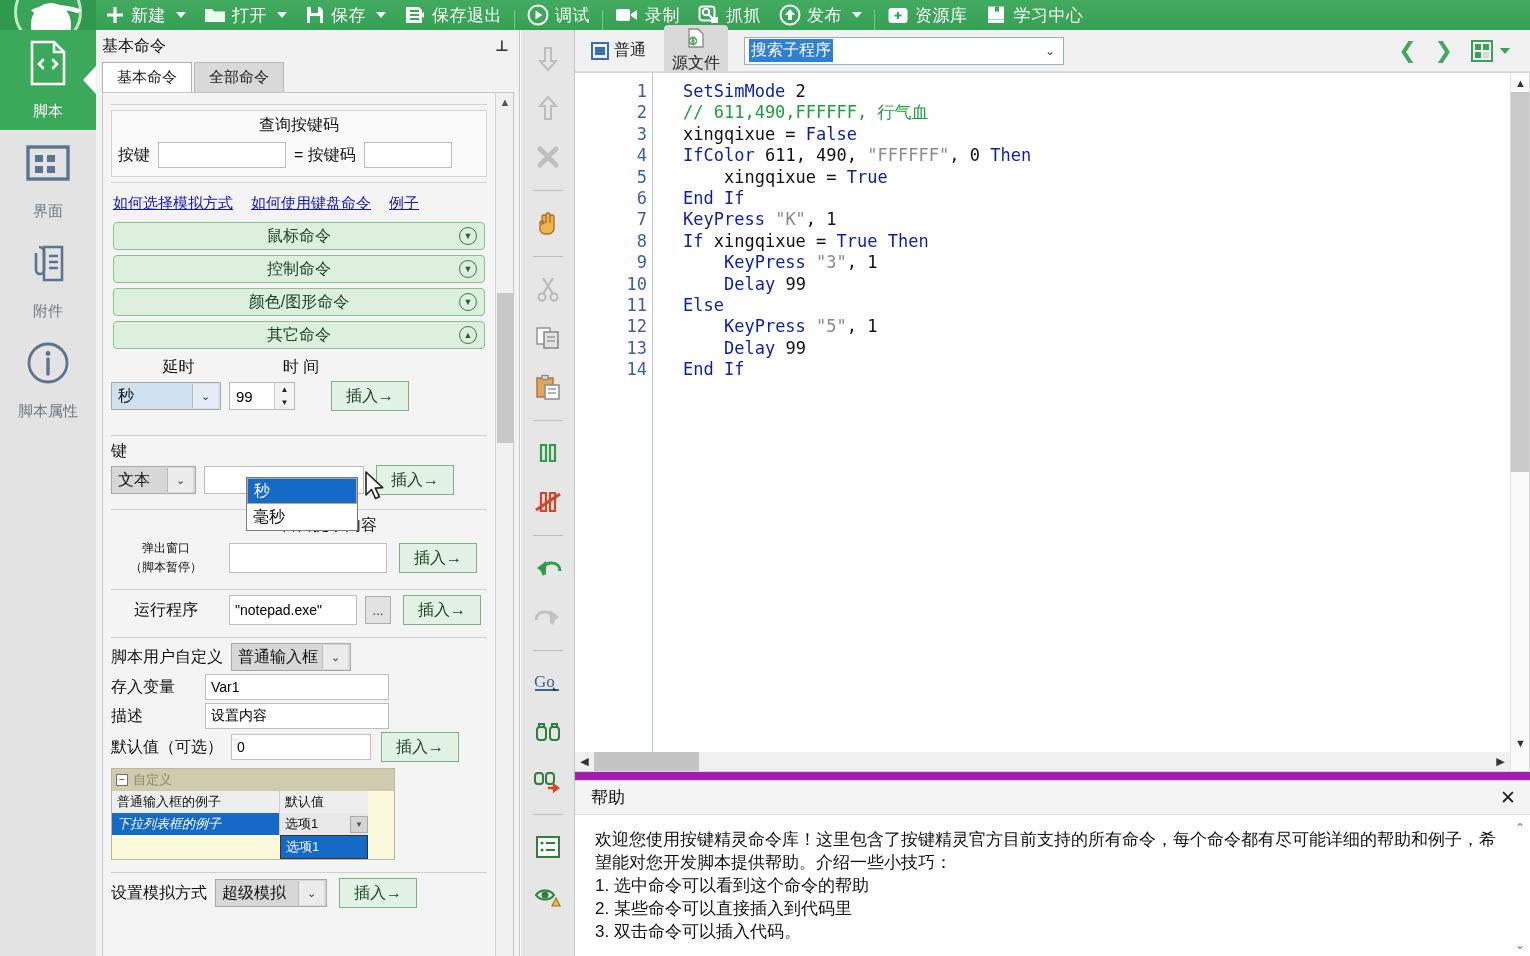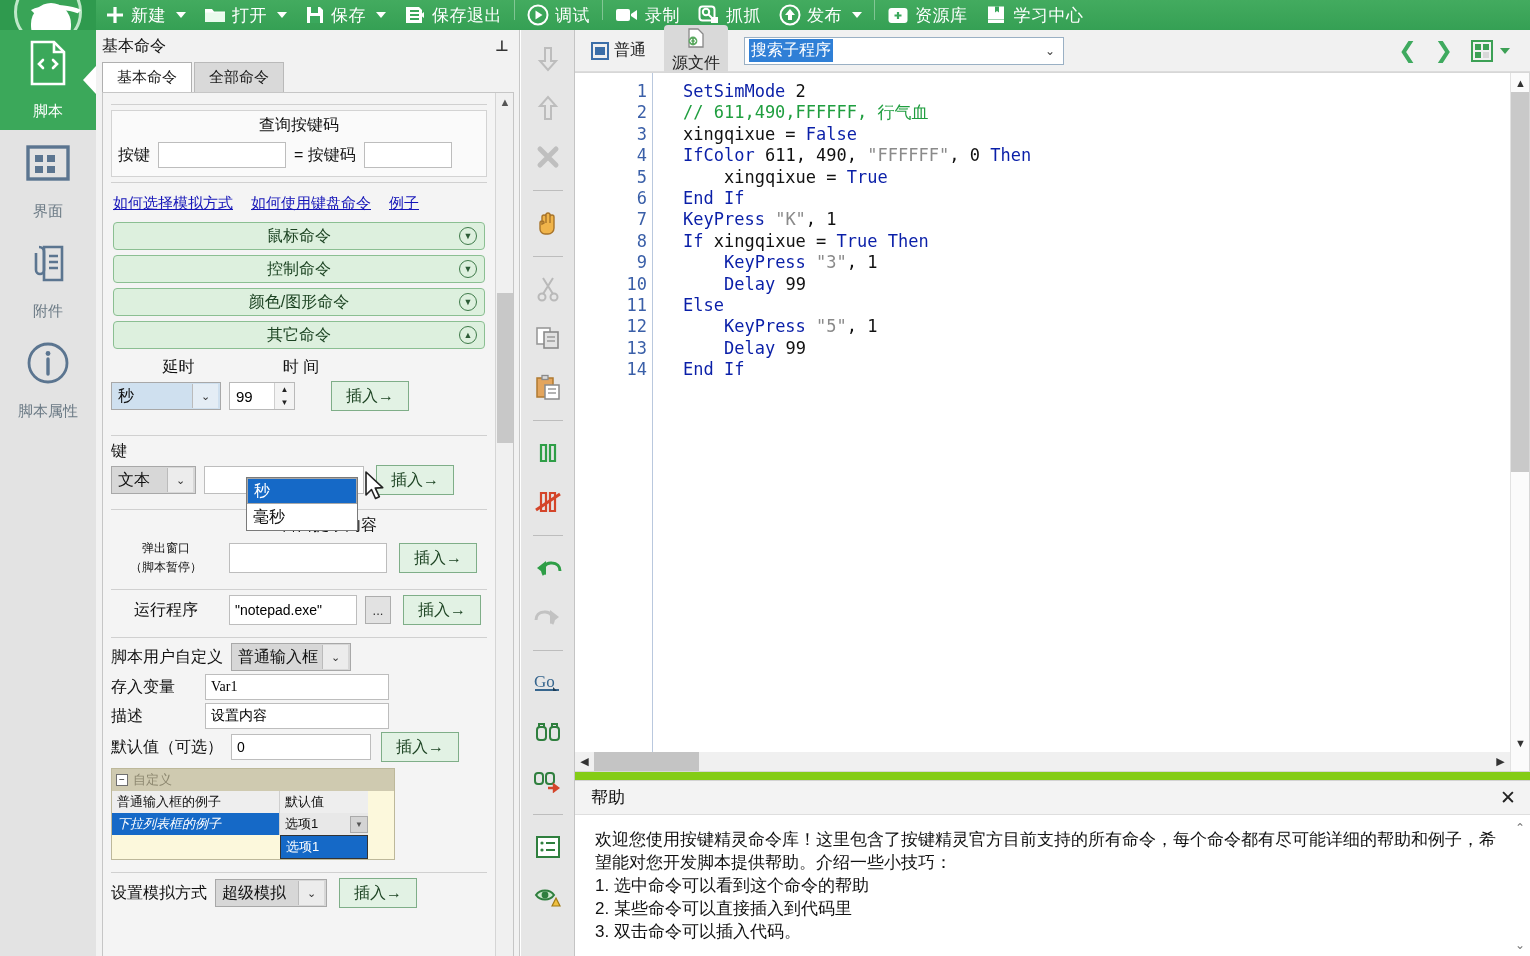--- a/index.html
+++ b/index.html
@@ -9,21 +9,21 @@
     font-family: "Liberation Sans", "DejaVu Sans", sans-serif;
     background: #ffffff;
   }
   #app { position: relative; width: 1530px; height: 956px; }
 
   
   .topbar {
     position: absolute; left: 0; top: 0; width: 1530px; height: 30px;
     background: #3aa койка;
     background: linear-gradient(#43ab5f, #35a054);
-    display: flex; align-items: flex-start;
+    display: flex; align-items: flex-end;
   }
   .logo-wrap {
     width: 96px; height: 30px; position: relative;
     background: #2f9a4e; overflow: hidden; flex: none;
   }
   .logo-circle {
     position: absolute; left: 14px; top: -22px;
     width: 68px; height: 68px; border-radius: 50%;
     background: #39a457; border: 3px solid #bfe8c9;
   }
@@ -173,21 +173,21 @@
   
   .vtools {
     position: absolute; left: 521px; top: 30px; width: 54px; height: 926px;
     background: #e6e6e6; border-right: 1px solid #c4c4c4;
     display: flex; flex-direction: column; align-items: center; padding-top: 12px;
   }
   .vt { width: 34px; height: 34px; margin-bottom: 15px; display: flex; align-items: center; justify-content: center; cursor: pointer; }
   .vt-sep { width: 30px; height: 1px; background: #ffffff; border-top: 1px solid #bdbdbd; margin: 1px 0 15px; }
 
   
-  .editor { position: absolute; left: 575px; top: 30px; right: 0; bottom: 0; background: #84cc16; }
+  .editor { position: absolute; left: 575px; top: 30px; right: 0; bottom: 0; background: #a21caf; }
   .ed-toolbar {
     height: 42px; display: flex; align-items: center; gap: 10px;
     padding: 0 8px; background: #f1f1f1; border-bottom: 1px solid #dcdcdc;
   }
   .view-btn { display: flex; align-items: center; gap: 5px; padding: 3px 8px; border-radius: 4px; font-size: 16px; color: #222; cursor: pointer; }
   .view-btn.active { background: #d9d9d9; flex-direction: column; }
   .search-box {
     display: flex; align-items: center; justify-content: space-between;
     width: 320px; height: 28px; background: #ffffff; border: 1px solid #9ab0c4; margin-left: 6px; cursor: text;
   }
@@ -513,21 +513,21 @@
 
         <div class="row">
           <span class="lbl-t">脚本用户自定义</span>
           <div class="sel grey" style="width:120px">
             <span>普通输入框</span>
             <span class="sc">⌄</span>
           </div>
         </div>
         <div class="row">
           <span class="lbl-t" style="width:86px">存入变量</span>
-          <input class="inp" style="width: 184px; height: 26px; font-family: Liberation Serif, serif;" value="Var1">
+          <input class="inp" style="width: 184px; height: 26px;" value="Var1">
         </div>
         <div class="row">
           <span class="lbl-t" style="width:86px">描述</span>
           <input class="inp" style="width: 184px; height: 26px;" value="设置内容">
         </div>
         <div class="row">
           <span class="lbl-t">默认值（可选）</span>
           <input class="inp" style="width: 140px; height: 26px;" value="0">
           <div class="ins-btn" style="margin-left:2px">插入→</div>
         </div>

